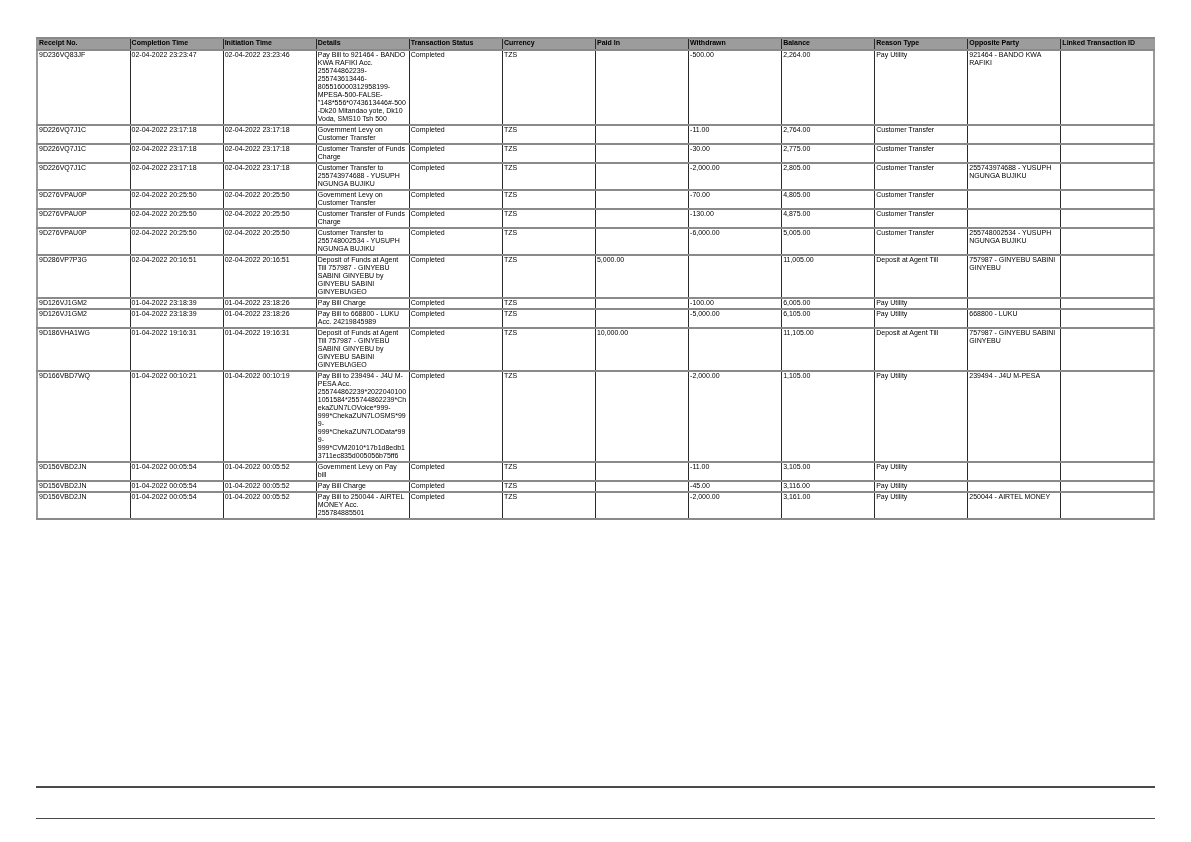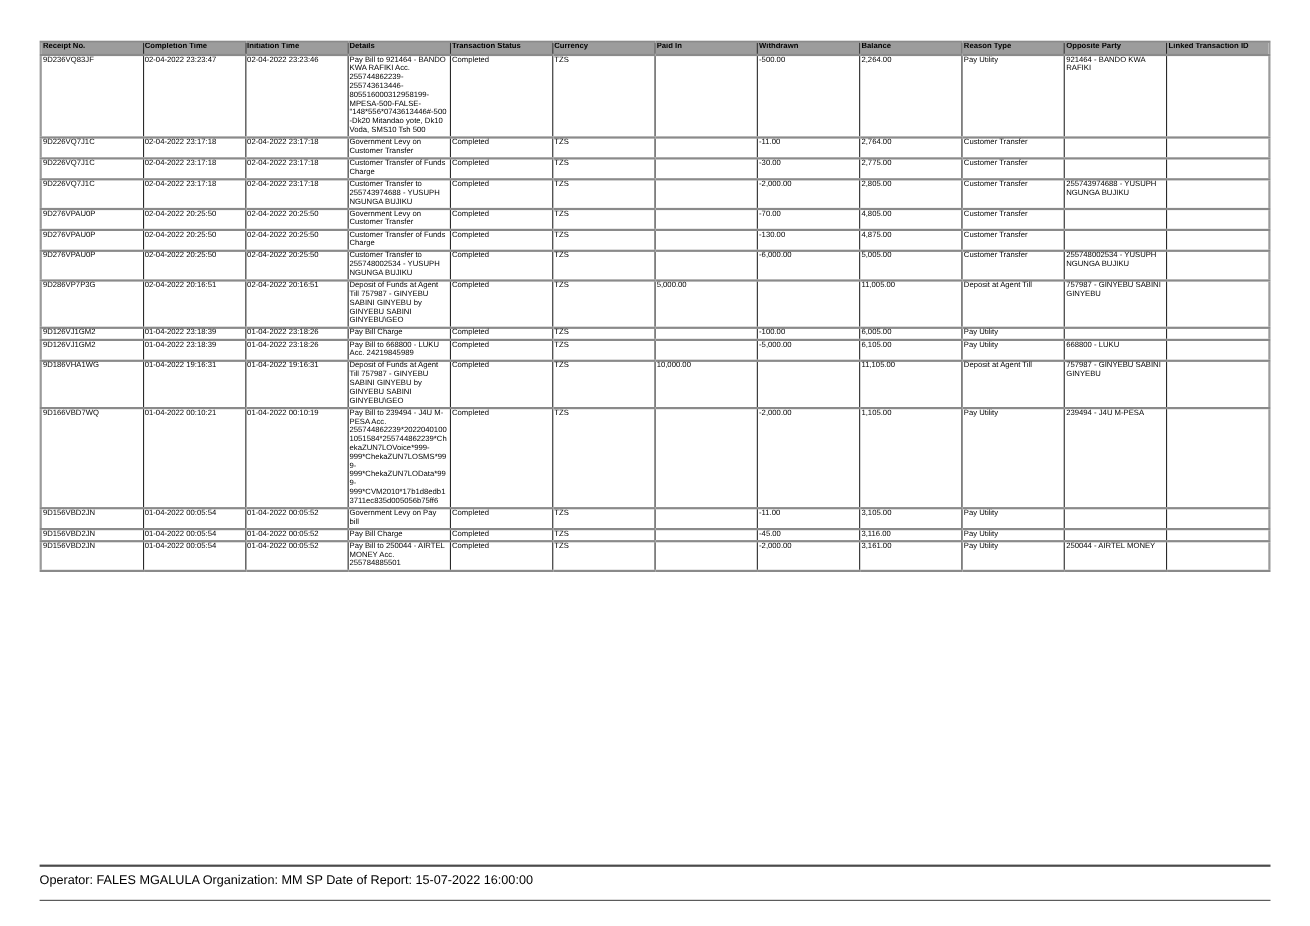--- a/index.html
+++ b/index.html
@@ -304,16 +304,15 @@
           <td>-2,000.00</td>
           <td>3,161.00</td>
           <td>Pay Utility</td>
           <td>250044 - AIRTEL MONEY</td>
           <td></td>
         </tr>
       </tbody>
   </table>
 
   <div class="footer-rule-top"></div>
-  <div class="footer-text">Operator: FALES MGALULA Organization: MM SP Date of Report: 15-07-2022 16:00:00</div>
   <div class="footer-rule-bottom"></div>
 
 </div>
 
 </body></html>

